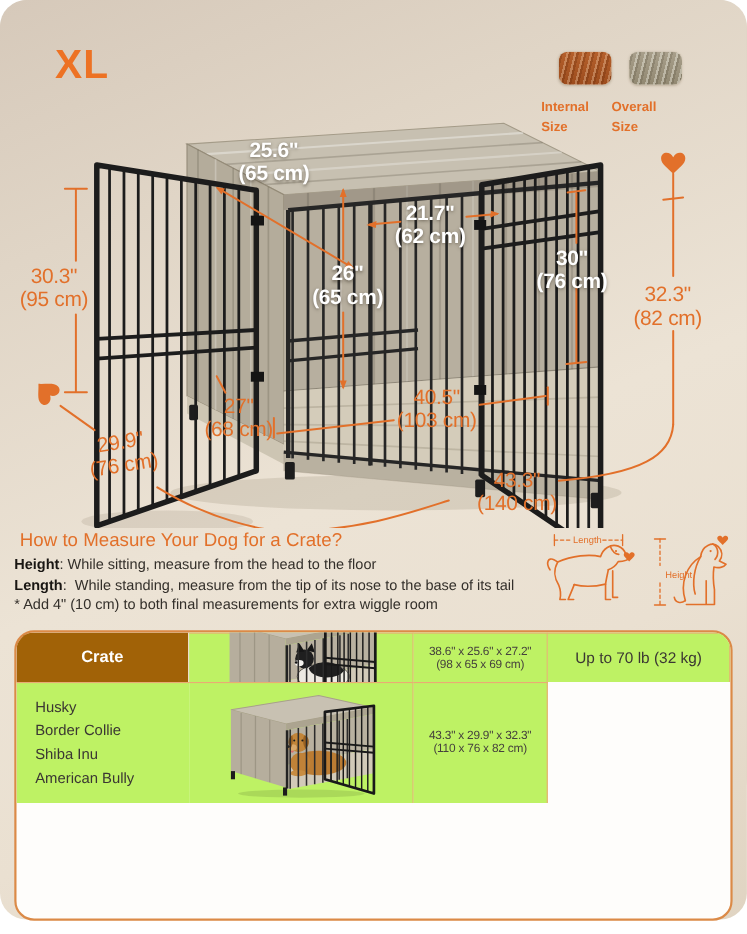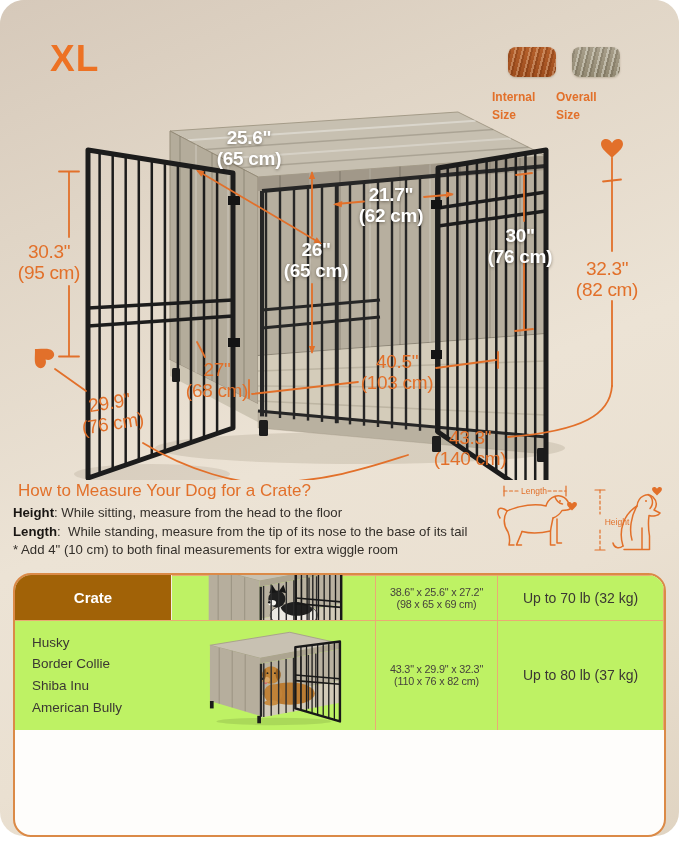--- a/index.html
+++ b/index.html
@@ -382,17 +382,16 @@
               <line x1="134" y1="21.4" x2="134" y2="101.7"></line>
           <line x1="140" y1="20.7" x2="140" y2="103.4"></line>
         </g>
         <path d="M98,26 L146,20 L146,106 L98,92 Z" fill="none" stroke="#191919" stroke-width="2.6" stroke-linejoin="round"></path>
         <path d="M98,56 L146,60 M98,62 L146,66" stroke="#191919" stroke-width="1.8"></path>
         <rect x="6" y="84" width="4" height="8" fill="#1c1c1c"></rect>
             <rect x="57" y="100" width="4" height="8" fill="#1c1c1c"></rect>
       </svg>
     </div>
     <div class="td size">43.3" x 29.9" x 32.3" (110 x 76 x 82 cm)</div>
-    <div class="td weight">Up to 80 lb (37 kg)</div>
   </div>
 
 </div>
 </div>
 
 </body></html>

